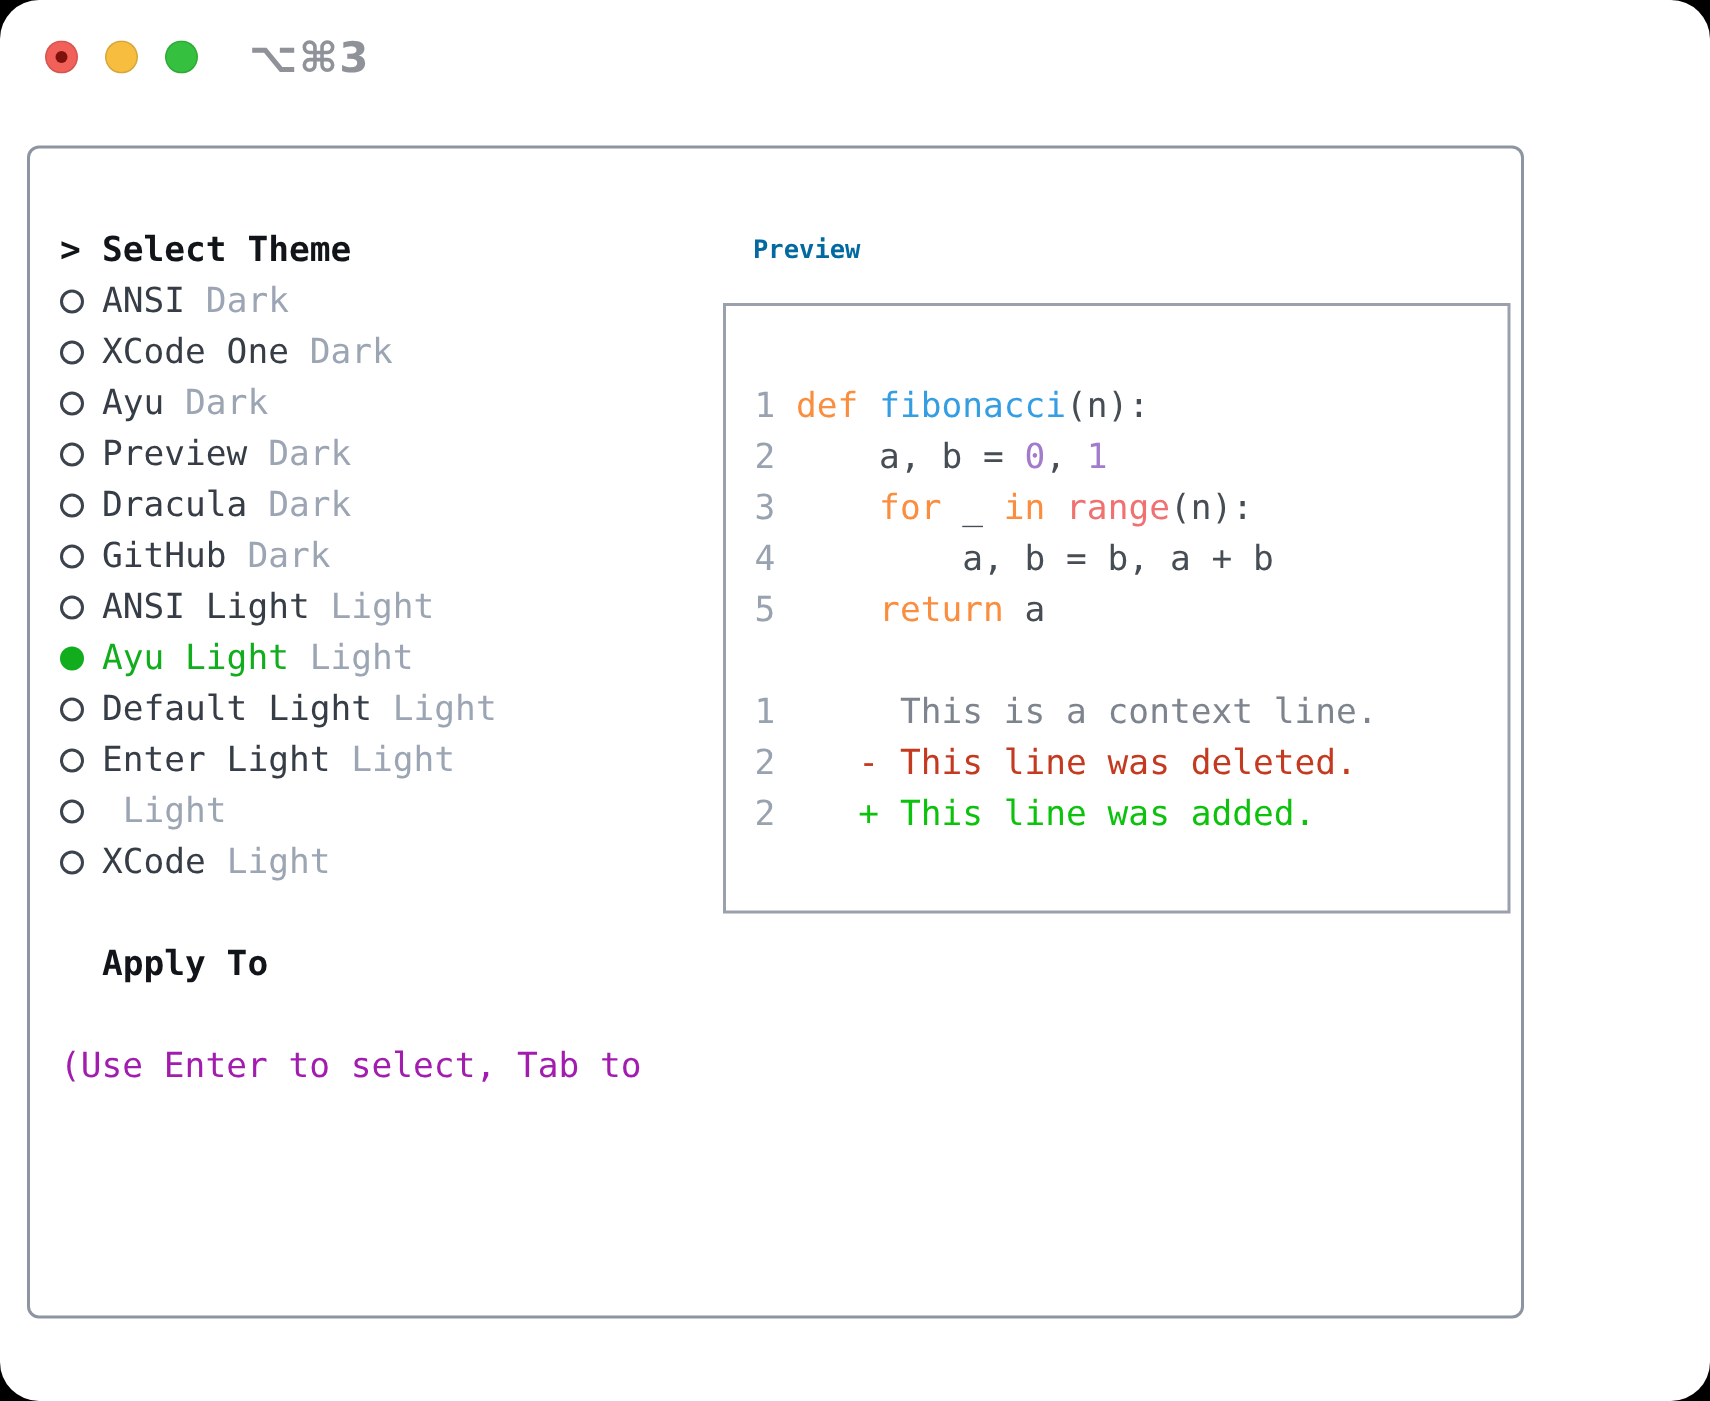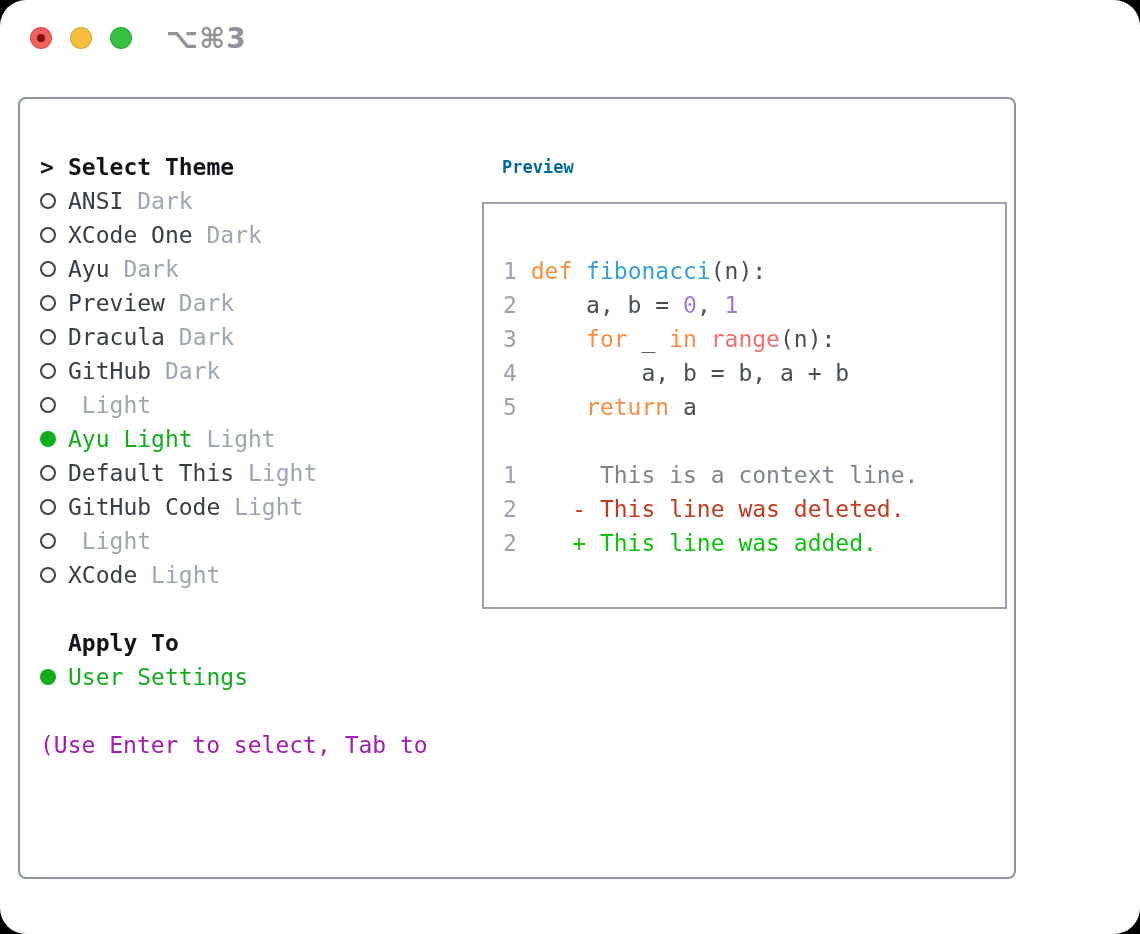--- a/index.html
+++ b/index.html
@@ -146,29 +146,28 @@
 
   <div class="panel">
     <div class="list" id="list">
         <div class="row"><span class="marker"><span class="chevron">&gt;</span></span><span class="hdr">Select Theme</span></div>
         <div class="row"><span class="marker"><span class="radio"></span></span><span class="nm">ANSI</span><span class="sf"> Dark</span></div>
         <div class="row"><span class="marker"><span class="radio"></span></span><span class="nm">XCode One</span><span class="sf"> Dark</span></div>
         <div class="row"><span class="marker"><span class="radio"></span></span><span class="nm">Ayu</span><span class="sf"> Dark</span></div>
         <div class="row"><span class="marker"><span class="radio"></span></span><span class="nm">Preview</span><span class="sf"> Dark</span></div>
         <div class="row"><span class="marker"><span class="radio"></span></span><span class="nm">Dracula</span><span class="sf"> Dark</span></div>
         <div class="row"><span class="marker"><span class="radio"></span></span><span class="nm">GitHub</span><span class="sf"> Dark</span></div>
-        <div class="row"><span class="marker"><span class="radio"></span></span><span class="sf"> Light</span></div>
+        <div class="row"><span class="marker"><span class="radio"></span></span><span class="nm">ANSI Light</span><span class="sf"> Light</span></div>
         <div class="row"><span class="marker"><span class="radio on"></span></span><span class="nm sel">Ayu Light</span><span class="sf"> Light</span></div>
-        <div class="row"><span class="marker"><span class="radio"></span></span><span class="nm">Default This</span><span class="sf"> Light</span></div>
-        <div class="row"><span class="marker"><span class="radio"></span></span><span class="nm">GitHub Code</span><span class="sf"> Light</span></div>
+        <div class="row"><span class="marker"><span class="radio"></span></span><span class="nm">Default Light</span><span class="sf"> Light</span></div>
+        <div class="row"><span class="marker"><span class="radio"></span></span><span class="nm">Enter Light</span><span class="sf"> Light</span></div>
         <div class="row"><span class="marker"><span class="radio"></span></span><span class="sf"> Light</span></div>
         <div class="row"><span class="marker"><span class="radio"></span></span><span class="nm">XCode</span><span class="sf"> Light</span></div>
         <div class="row"></div>
         <div class="row"><span class="marker"></span><span class="hdr">Apply To</span></div>
-        <div class="row"><span class="marker"><span class="radio on"></span></span><span class="nm sel">User Settings</span></div>
         <div class="row"></div>
         <div class="row"><span class="hint">(Use Enter to select, Tab to</span></div>
       </div>
 
     <div class="preview-label">Preview</div>
 
     <div class="preview-box">
       <div class="code" id="code"><div class="crow"><span class="lnum" style="color: rgb(153, 162, 175);">1</span><span style="color: rgb(250, 141, 62);">def</span><span style="color: rgb(70, 77, 84);"> </span><span style="color: rgb(53, 157, 226);">fibonacci</span><span style="color: rgb(70, 77, 84);">(n):</span></div><div class="crow"><span class="lnum" style="color: rgb(153, 162, 175);">2</span><span style="color: rgb(70, 77, 84);">    a, b = </span><span style="color: rgb(163, 122, 204);">0</span><span style="color: rgb(70, 77, 84);">, </span><span style="color: rgb(163, 122, 204);">1</span></div><div class="crow"><span class="lnum" style="color: rgb(153, 162, 175);">3</span><span style="color: rgb(70, 77, 84);">    </span><span style="color: rgb(250, 141, 62);">for</span><span style="color: rgb(70, 77, 84);"> _ </span><span style="color: rgb(250, 141, 62);">in</span><span style="color: rgb(70, 77, 84);"> </span><span style="color: rgb(240, 113, 113);">range</span><span style="color: rgb(70, 77, 84);">(n):</span></div><div class="crow"><span class="lnum" style="color: rgb(153, 162, 175);">4</span><span style="color: rgb(70, 77, 84);">        a, b = b, a + b</span></div><div class="crow"><span class="lnum" style="color: rgb(153, 162, 175);">5</span><span style="color: rgb(70, 77, 84);">    </span><span style="color: rgb(250, 141, 62);">return</span><span style="color: rgb(70, 77, 84);"> a</span></div><div class="crow"><span class="lnum" style="color: rgb(153, 162, 175);"></span></div><div class="crow"><span class="lnum" style="color: rgb(153, 162, 175);">1</span><span style="color: rgb(125, 132, 141);">     This is a context line.</span></div><div class="crow"><span class="lnum" style="color: rgb(153, 162, 175);">2</span><span style="color: rgb(196, 58, 32);">   - This line was deleted.</span></div><div class="crow"><span class="lnum" style="color: rgb(153, 162, 175);">2</span><span style="color: rgb(13, 194, 13);">   + This line was added.</span></div></div>
     </div>
   </div>

